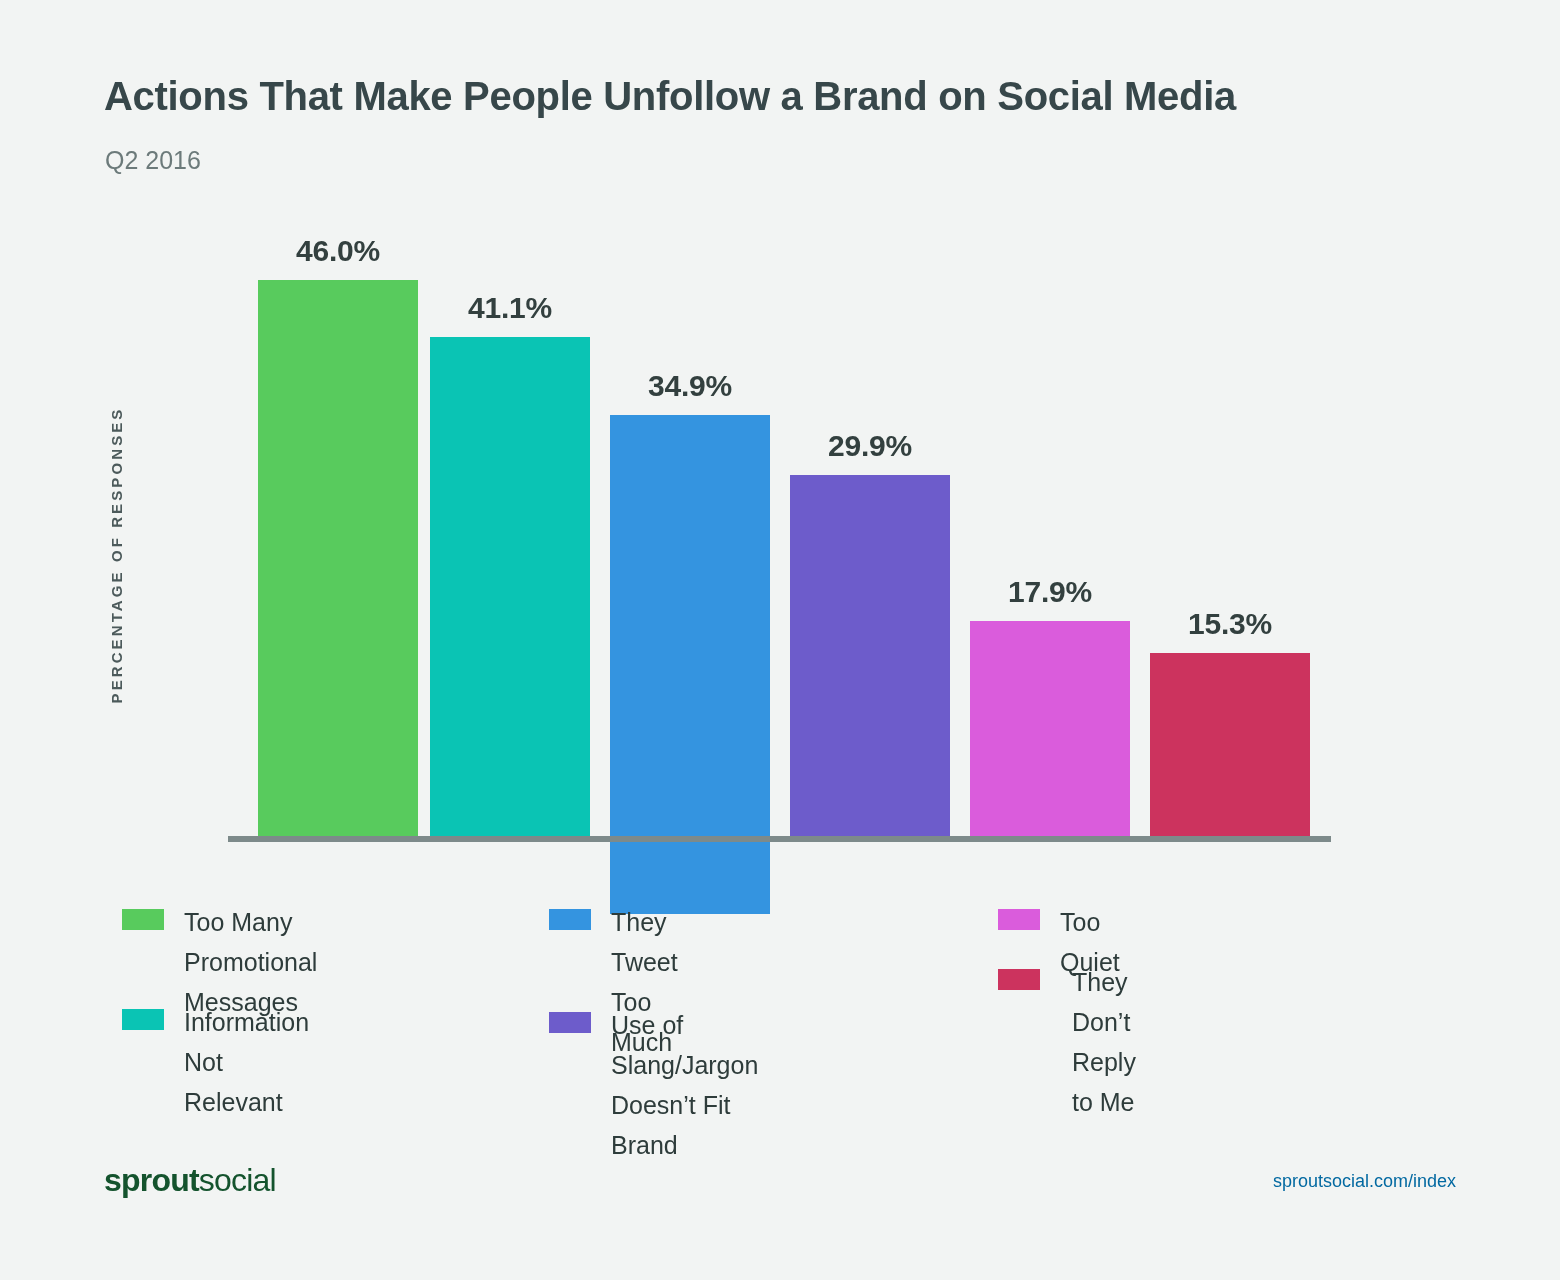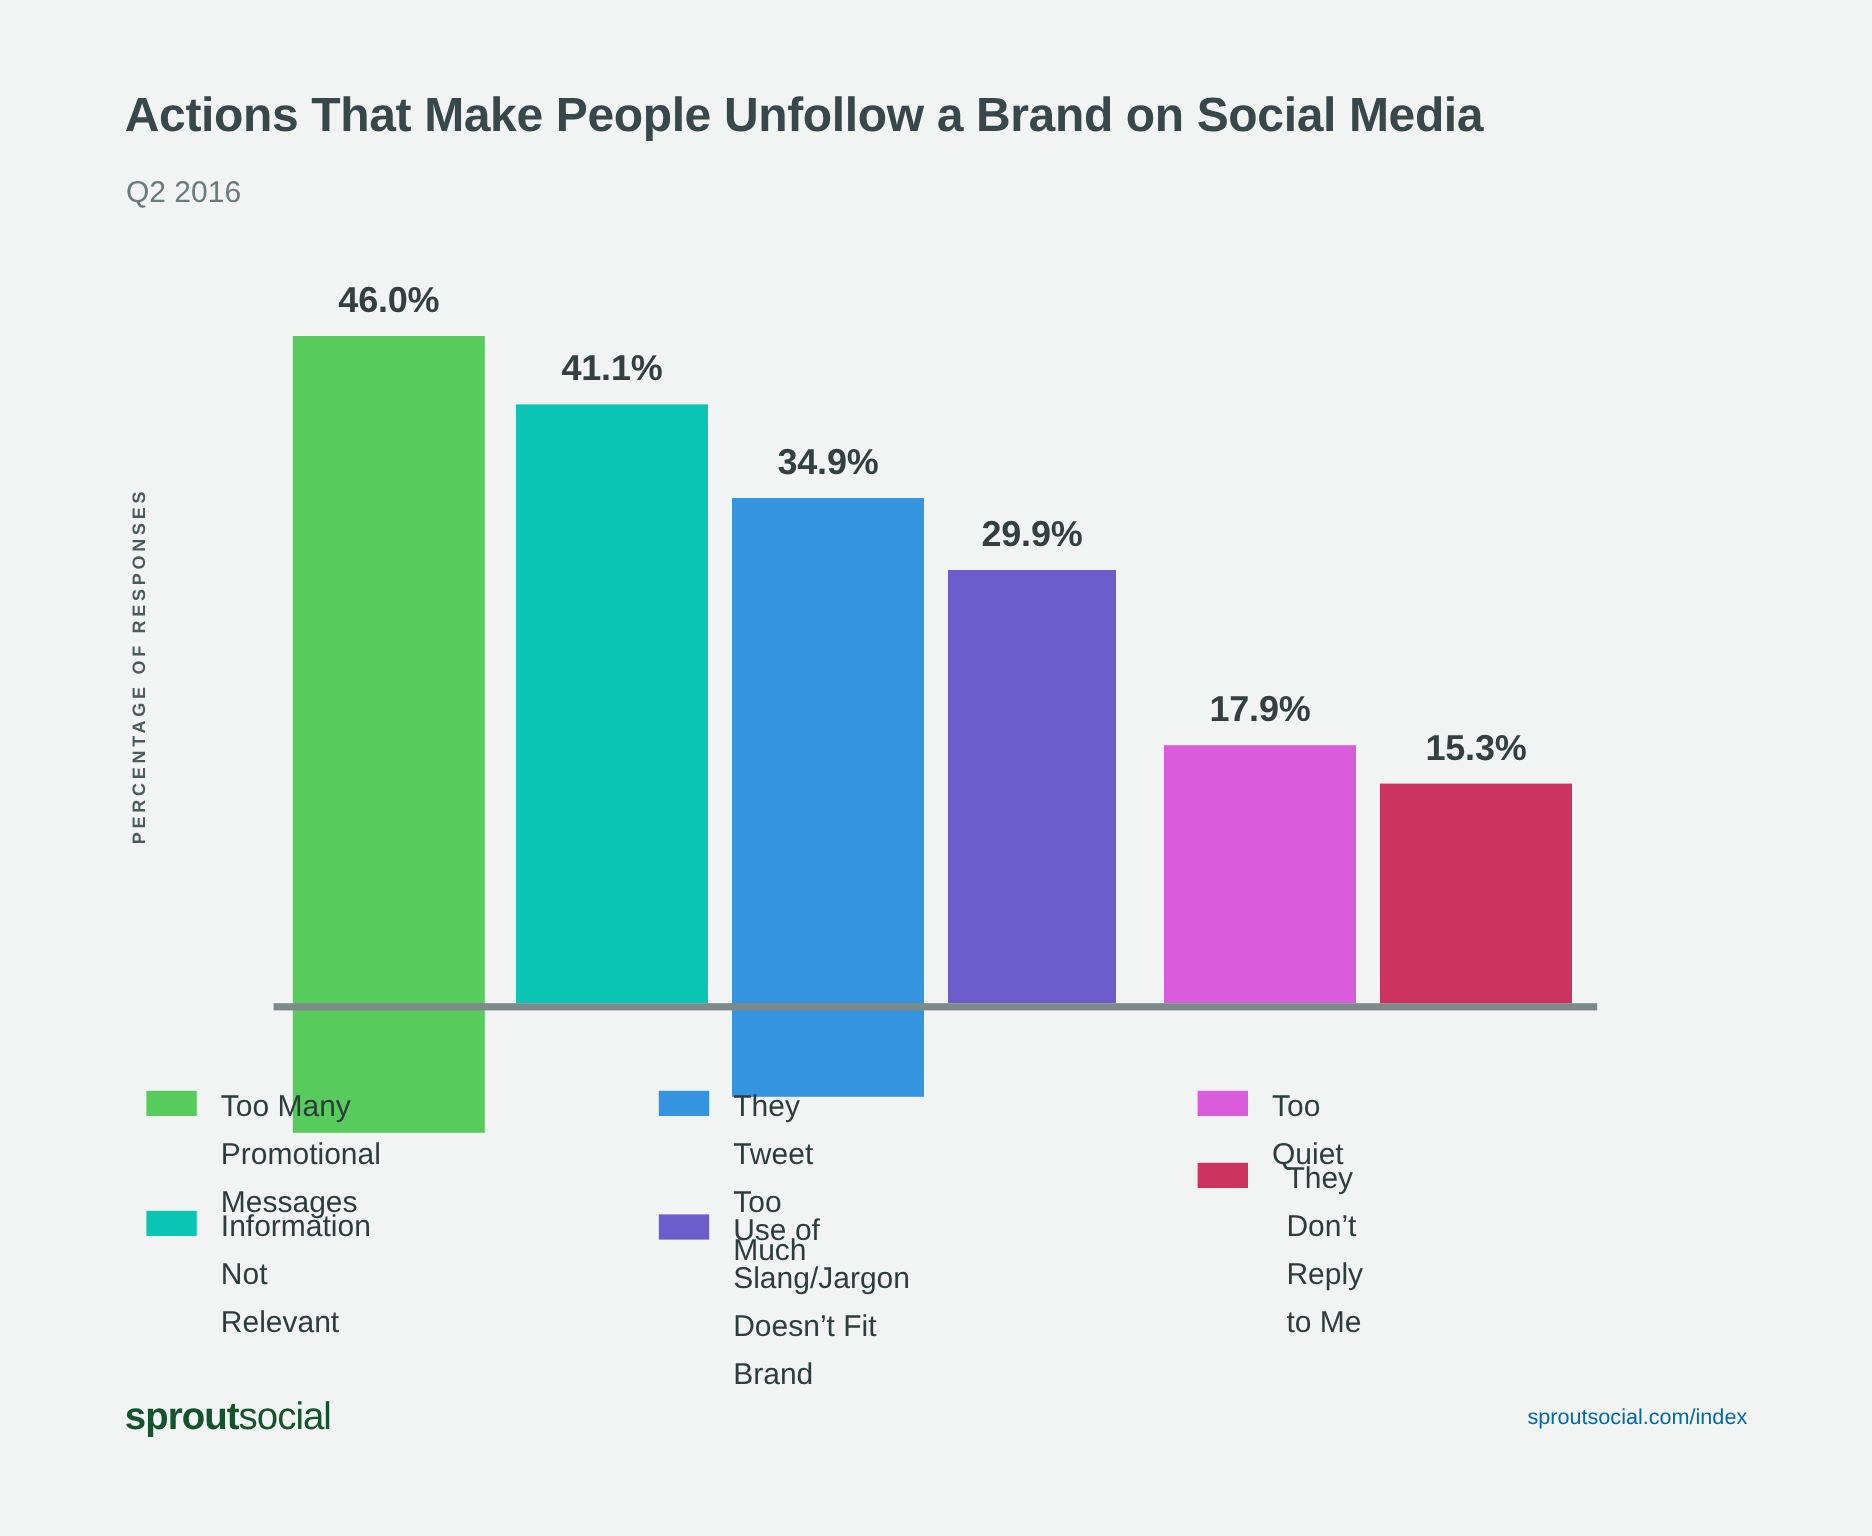--- a/index.html
+++ b/index.html
@@ -156,33 +156,33 @@
 <div id="chart-title">Actions That Make People Unfollow a Brand on Social Media</div>
 <div id="chart-subtitle">Q2 2016</div>
 
 <div id="plot-area">
 
   <div id="y-axis-title-wrap">
     <span class="vtext">PERCENTAGE OF RESPONSES</span>
   </div>
 
   <div id="bars-container">
-      <div class="bar-group" style="left: 244px; width: 160px; top: 280px; height: 664px;">
+      <div class="bar-group" style="left: 258px; width: 160px; top: 280px; height: 556px;">
         <div class="bar" title="Too Many Promotional Messages: 46.0%" style="height: 100%; background: rgb(88, 203, 93);"></div>
         <div class="bar-label" style="top: -46px;">46.0%</div>
       </div>
       <div class="bar-group" style="left: 430px; width: 160px; top: 337px; height: 499px;">
         <div class="bar" title="Information Not Relevant: 41.1%" style="height: 100%; background: rgb(10, 196, 180);"></div>
         <div class="bar-label" style="top: -46px;">41.1%</div>
       </div>
       <div class="bar-group" style="left: 610px; width: 160px; top: 415px; height: 499px;">
         <div class="bar" title="They Tweet Too Much: 34.9%" style="height: 100%; background: rgb(52, 148, 224);"></div>
         <div class="bar-label" style="top: -46px;">34.9%</div>
       </div>
-      <div class="bar-group" style="left: 790px; width: 140px; top: 475px; height: 361px;">
+      <div class="bar-group" style="left: 790px; width: 160px; top: 475px; height: 361px;">
         <div class="bar" title="Use of Slang/Jargon Doesn’t Fit Brand: 29.9%" style="height: 100%; background: rgb(109, 92, 203);"></div>
         <div class="bar-label" style="top: -46px;">29.9%</div>
       </div>
       <div class="bar-group" style="left: 970px; width: 160px; top: 621px; height: 215px;">
         <div class="bar" title="Too Quiet: 17.9%" style="height: 100%; background: rgb(218, 92, 220);"></div>
         <div class="bar-label" style="top: -46px;">17.9%</div>
       </div>
       <div class="bar-group" style="left: 1150px; width: 160px; top: 653px; height: 183px;">
         <div class="bar" title="They Don’t Reply to Me: 15.3%" style="height: 100%; background: rgb(204, 51, 94);"></div>
         <div class="bar-label" style="top: -46px;">15.3%</div>

